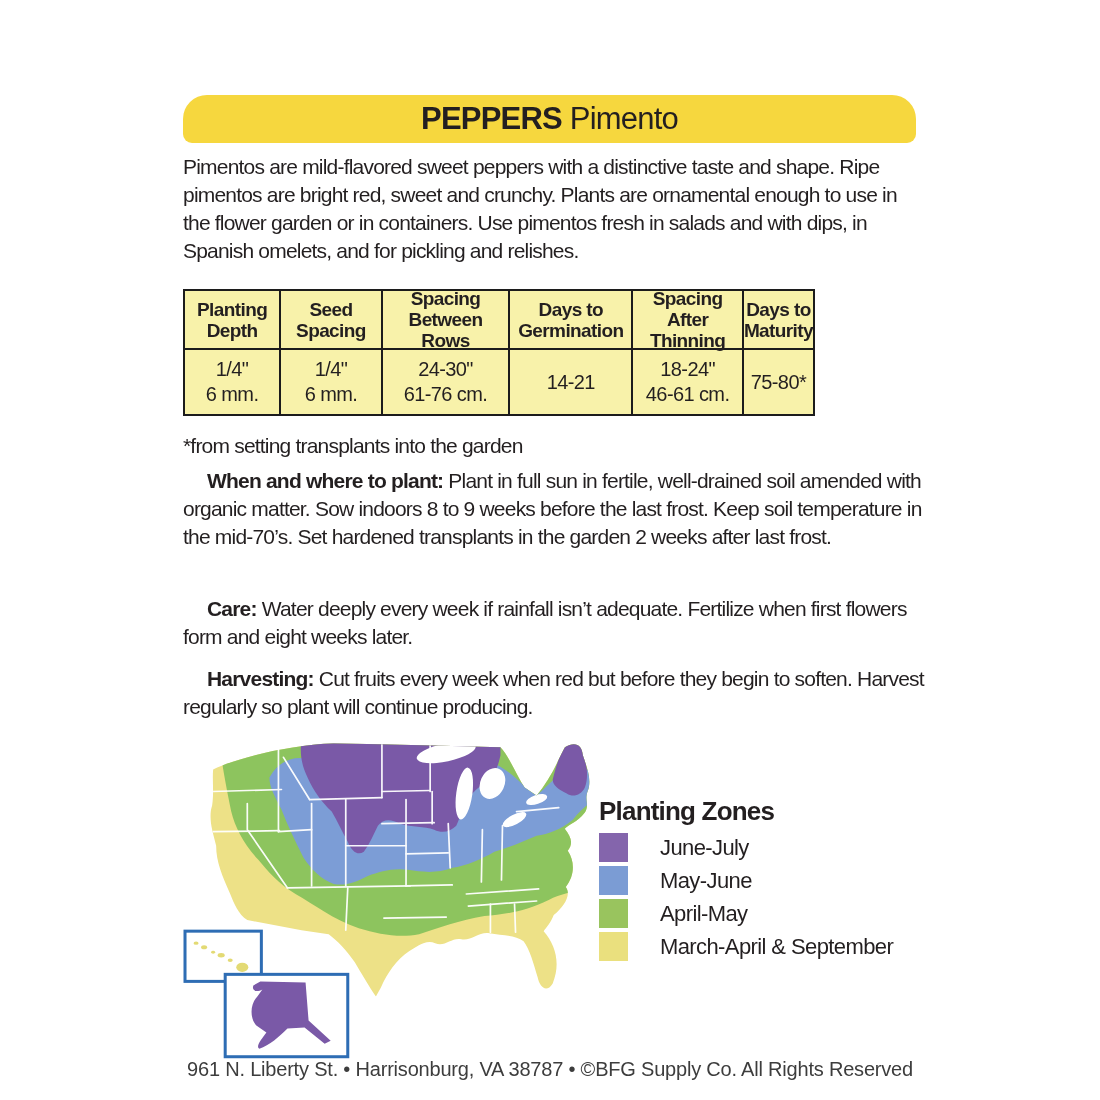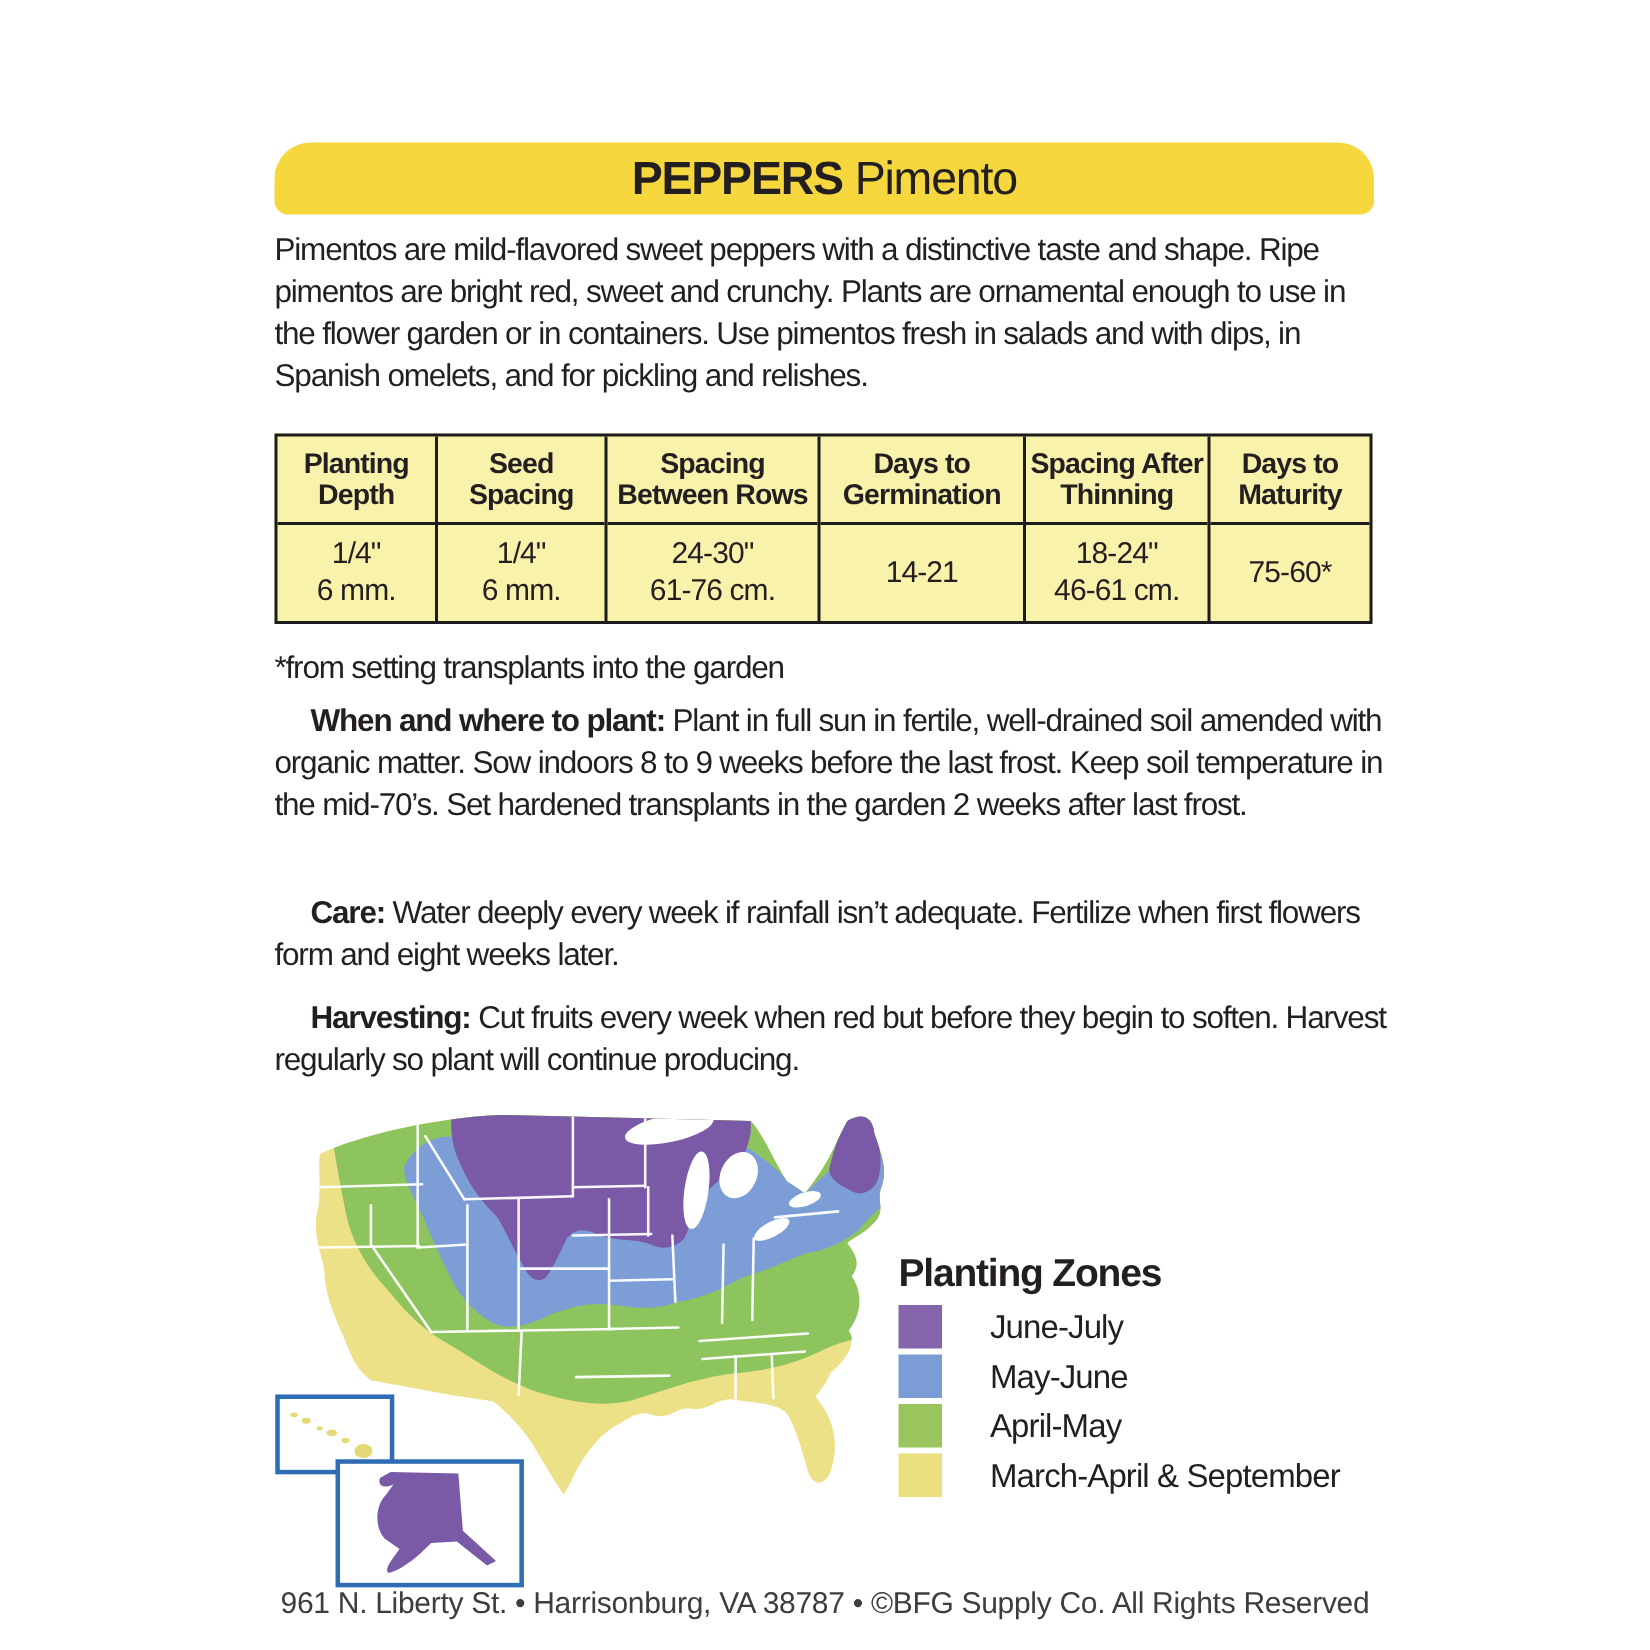--- a/index.html
+++ b/index.html
@@ -16,42 +16,42 @@
     font-size:31px;letter-spacing:-0.8px;white-space:pre;
   }
   .banner .t b{font-weight:bold;}
   .bodytext{
     font-size:21px;line-height:28px;letter-spacing:-0.8px;color:#231F20;
   }
   .intro{position:absolute;left:183px;top:153px;width:740px;}
   p{margin:0;}
   
   .ptable{
-    position:absolute;left:183px;top:289px;width:732px;height:127px;
+    position:absolute;left:183px;top:289px;width:632px;height:127px;
     display:flex;border:2px solid #1c1c1c;box-sizing:border-box;
   }
   .pcol{display:flex;flex-direction:column;border-right:2px solid #1c1c1c;box-sizing:border-box;}
   .pcol:last-child{border-right:none;}
   .pcell{
     display:flex;align-items:center;justify-content:center;text-align:center;
     white-space:pre-line;box-sizing:border-box;
   }
   .phead{
     height:59px;font-weight:bold;font-size:19px;line-height:21px;letter-spacing:-0.6px;
     border-bottom:2px solid #1c1c1c;
   }
   .pval{flex:1;font-size:20px;line-height:25px;letter-spacing:-0.6px;}
   .footnote{position:absolute;left:183px;top:432px;width:740px;}
   .sect-when{position:absolute;left:183px;top:467px;width:742px;}
   .sect-care{position:absolute;left:183px;top:595px;width:742px;}
   .sect-harvest{position:absolute;left:183px;top:665px;width:742px;}
   .sect-label{font-weight:bold;margin-left:24px;}
   
   .mapwrap{position:absolute;left:183px;top:733px;width:432px;height:330px;}
-  .legend{position:absolute;left:599px;top:833px;width:300px;}
+  .legend{position:absolute;left:599px;top:796px;width:300px;}
   .legend-title{font-weight:bold;font-size:26px;letter-spacing:-0.8px;margin:0 0 6px 0;}
   .legend-row{display:flex;align-items:center;height:29px;margin-bottom:4px;}
   .swatch{width:29px;height:29px;flex:0 0 29px;}
   .legend-label{font-size:22px;letter-spacing:-0.6px;margin-left:32px;}
   .footer{
     position:absolute;left:0;top:1058px;width:1100px;text-align:center;
     font-size:20px;letter-spacing:-0.2px;color:#3d3d3d;
   }
   svg .stateline{fill:none;stroke-width:1.7;stroke-linecap:round;stroke-linejoin:round;opacity:0.95;}
   svg .insetbox{fill:#ffffff;stroke-width:3;}
@@ -93,21 +93,21 @@
     </div>
     <div class="pcol" style="width:123px">
       <div class="pcell phead">Spacing After
 Thinning</div>
       <div class="pcell pval">18-24"
 46-61 cm.</div>
     </div>
     <div class="pcol" style="flex:1">
       <div class="pcell phead">Days to
 Maturity</div>
-      <div class="pcell pval">75-60*</div>
+      <div class="pcell pval">75-80*</div>
     </div>
   </div>
 
   <p class="footnote bodytext">*from setting transplants into the garden</p>
 
   <p class="sect-when bodytext"><b class="sect-label">When and where to plant:</b><span> Plant in full sun in fertile, well-drained soil amended with organic matter. Sow indoors 8 to 9 weeks before the last frost. Keep soil temperature in the mid-70’s. Set hardened transplants in the garden 2 weeks after last frost.</span></p>
 
   <p class="sect-care bodytext"><b class="sect-label">Care:</b><span> Water deeply every week if rainfall isn’t adequate. Fertilize when first flowers form and eight weeks later.</span></p>
 
   <p class="sect-harvest bodytext"><b class="sect-label">Harvesting:</b><span> Cut fruits every week when red but before they begin to soften. Harvest regularly so plant will continue producing.</span></p>

